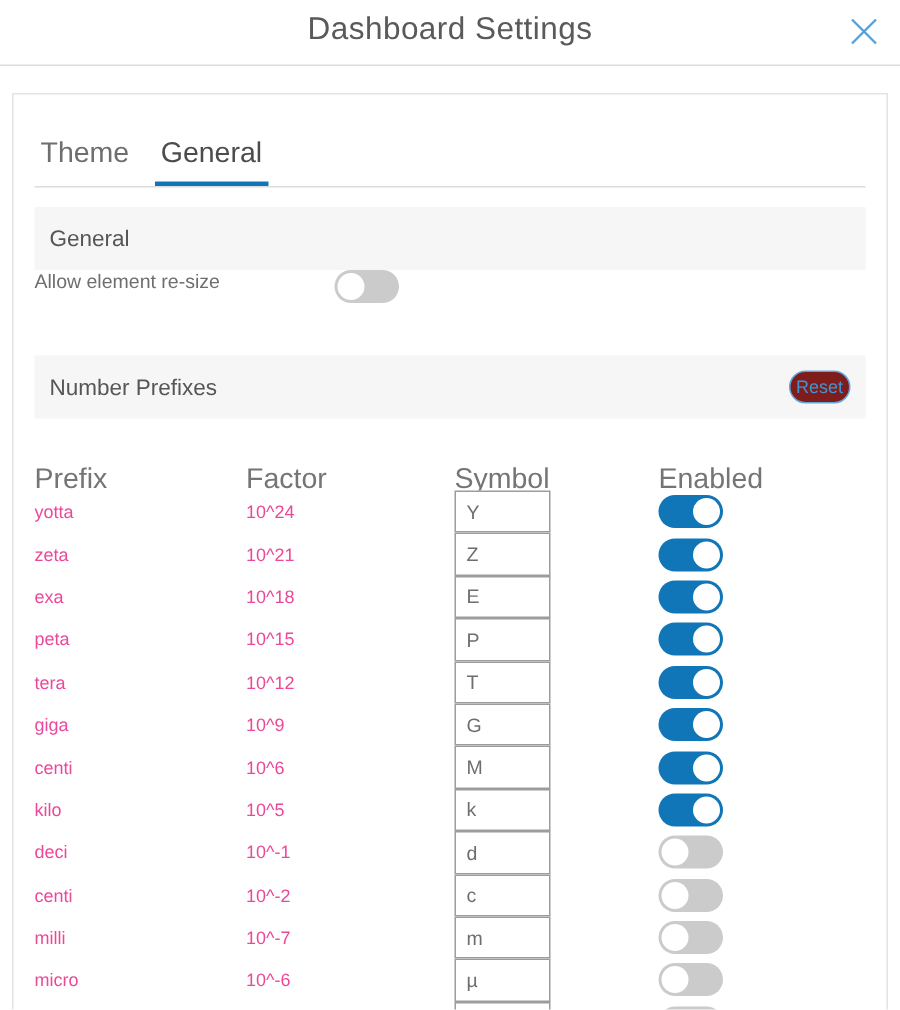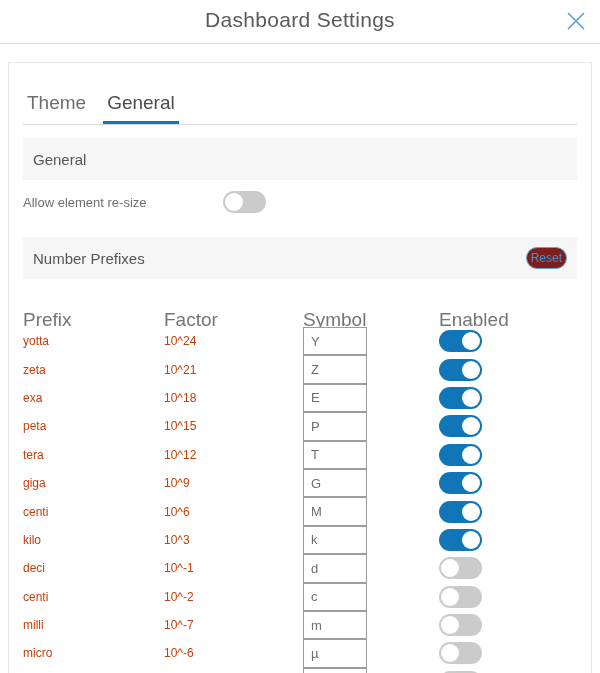--- a/index.html
+++ b/index.html
@@ -30,21 +30,21 @@
   .tab{font-size:19px;color:#6e6e6e;padding:0 4px 10px 4px;margin-right:13px;
     background:none;border:none;cursor:pointer;font-family:inherit;}
   .tab.active{color:#4c4c4c;box-shadow:inset 0 -3px 0 var(--accent);}
 
   
   .section-head{margin-top:13px;height:42px;display:flex;align-items:center;
     justify-content:space-between;background:var(--section-bg);padding:0 10px;}
   .section-title{font-size:15px;color:#565656;}
 
   
-  .allow-row{height:44px;display:flex;align-items:center;}
+  .allow-row{height:44px;display:flex;}
   .allow-label{width:200px;font-size:13px;color:#6e6e6e;}
 
   
   .toggle{position:relative;width:43px;height:22px;border-radius:11px;
     border:none;cursor:pointer;padding:0;display:inline-block;}
   .toggle.on{background:var(--accent);}
   .toggle.off{background:var(--toggle-off);}
   .toggle::after{content:"";position:absolute;top:2px;width:18px;height:18px;
     border-radius:50%;background:#fff;}
   .toggle.on::after{right:2px;}
@@ -55,21 +55,21 @@
     border-radius:11px;padding:3px 4px;cursor:pointer;font-family:inherit;}
 
   
   .tbl-header{margin-top:30px;height:18px;display:flex;font-size:19px;color:#757575;}
   .col-prefix{width:141px;}
   .col-factor{width:139px;}
   .col-symbol{width:136px;}
   .col-enabled{flex:1;}
   .p-row{display:flex;height:28.4px;}
   .p-row .cell{display:flex;align-items:center;}
-  .row-text{font-size:12px;color:#c2410c;}
+  .row-text{font-size:12px;color:#ec4899;}
   .symbol-input{width:64px;height:100%;border:1px solid #9c9c9c;background:#fff;
     font-size:13px;color:#6e6e6e;padding:0 0 0 7px;font-family:inherit;outline:none;}
   .p-row .cell.toggle-cell{align-items:center;}
 </style>
 </head>
 <body>
 
 <div class="stage">
 
   <div class="dlg-header">
@@ -210,21 +210,21 @@
           </div>
         <div class="cell col-enabled toggle-cell">
             <button class="toggle on"></button>
           </div>
       </div>
         <div class="p-row">
         <div class="cell col-prefix">
             <span class="row-text">kilo</span>
           </div>
         <div class="cell col-factor">
-            <span class="row-text">10^3</span>
+            <span class="row-text">10^5</span>
           </div>
         <div class="cell col-symbol">
             <input class="symbol-input" type="text" value="k" style="">
           </div>
         <div class="cell col-enabled toggle-cell">
             <button class="toggle on"></button>
           </div>
       </div>
         <div class="p-row">
         <div class="cell col-prefix">

